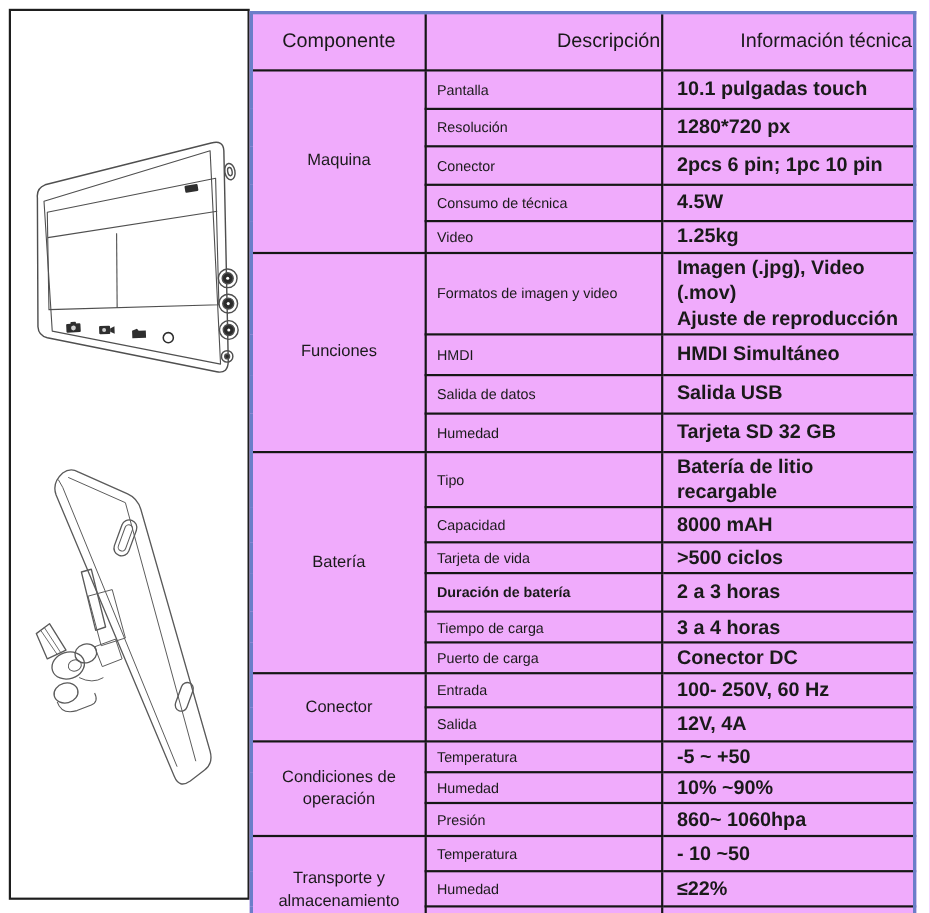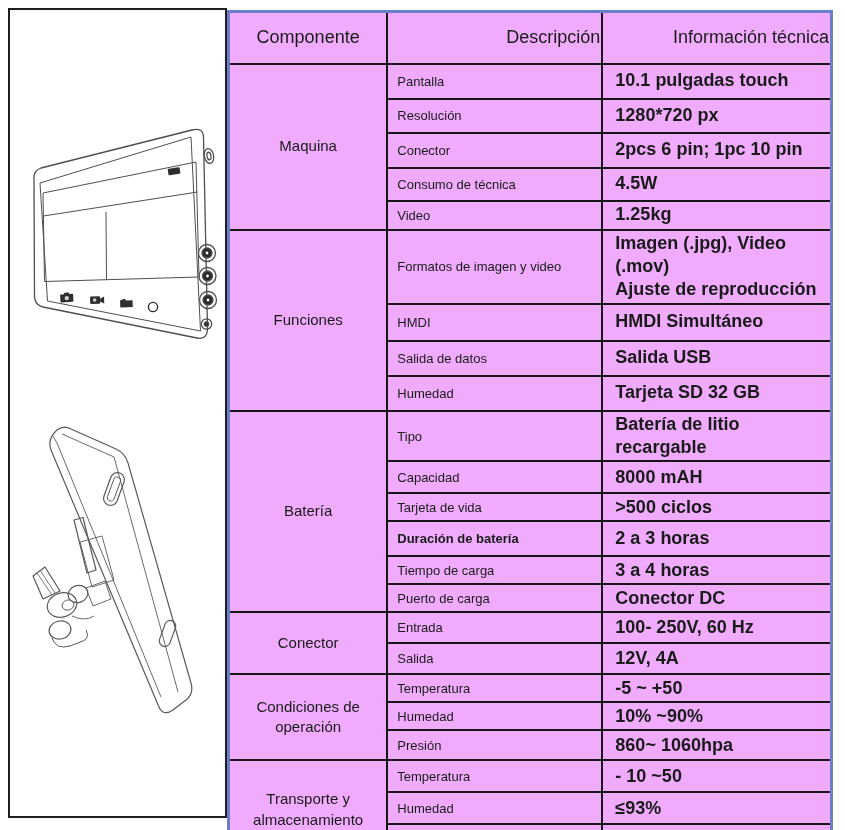--- a/index.html
+++ b/index.html
@@ -234,21 +234,21 @@
         <td class="info">860~ 1060hpa</td>
       </tr>
 
       <tr style="height:32px">
         <td rowspan="3" class="comp">Transporte y almacenamiento</td>
         <td class="desc">Temperatura</td>
         <td class="info">- 10 ~50</td>
       </tr>
       <tr style="height:32px">
         <td class="desc">Humedad</td>
-        <td class="info">≤93%</td>
+        <td class="info">≤22%</td>
       </tr>
       <tr style="height:35px">
         <td class="desc">Presión</td>
         <td class="info">500~ 1060hpa</td>
       </tr>
     </tbody>
   </table>
 </div>
 
 </body></html>

